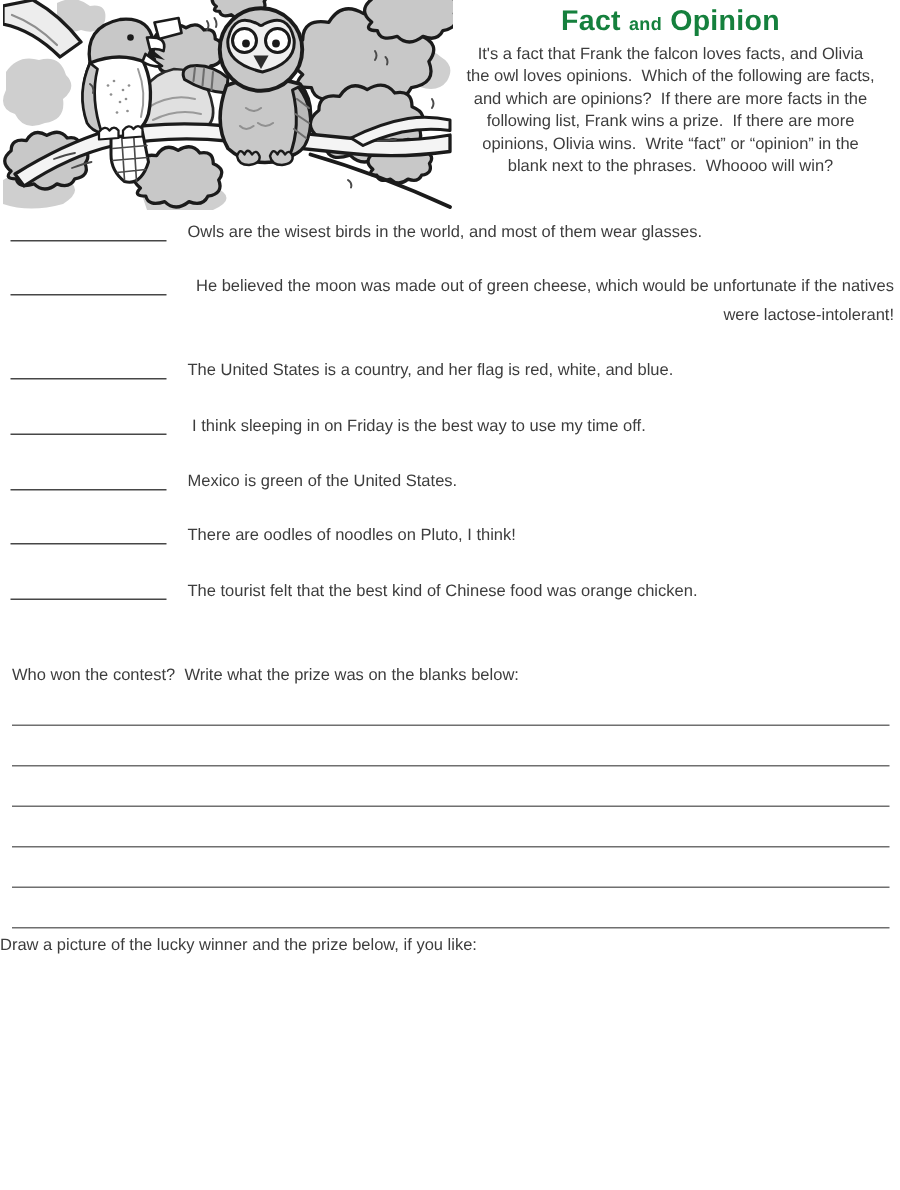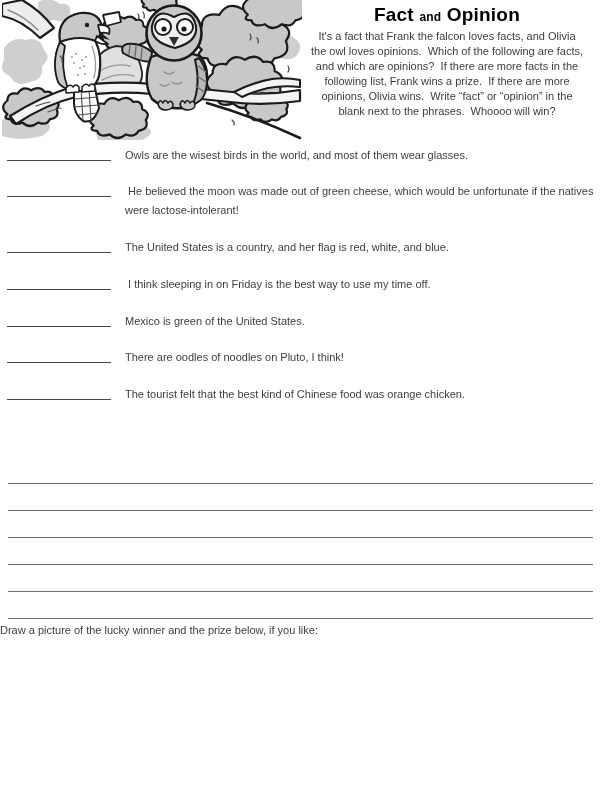--- a/index.html
+++ b/index.html
@@ -3,35 +3,35 @@
 <meta charset="utf-8">
 <style>
   html,body{margin:0;padding:0;background:#ffffff;}
   .page{
     position:relative; width:600px; height:793px; background:#ffffff;
     font-family:"Liberation Sans", sans-serif; color:#3d3d3d; overflow:hidden;
   }
   .illustration{position:absolute; left:2px; top:0; width:300px; height:142px;}
   .title{
     position:absolute; left:298px; top:4px; width:298px; text-align:center;
-    font-weight:bold; color:#000000; font-size:19px; letter-spacing:0.2px;
+    font-weight:bold; color:#15803d; font-size:19px; letter-spacing:0.2px;
     white-space:pre;
   }
   .title .conj{font-size:12px;}
   .instructions{
     position:absolute; left:297px; top:29px; width:300px;
     display:flex; flex-direction:column; align-items:center;
   }
   .instr-line{white-space:pre; font-size:11px; line-height:14.9px; color:#3d3d3d;}
   .stmt-row{position:absolute; left:7px; right:4px; display:flex; align-items:flex-start;}
   .stmt-blank{
     width:104px; min-width:104px; height:14px; margin-right:14px;
     border-bottom:1.6px solid #474747;
   }
-  .stmt-text{font-size:11px; line-height:18.5px; white-space:pre-wrap; color:#3d3d3d;}
+  .stmt-text{font-size:11px; line-height:18.5px; white-space:pre-wrap; color:#3d3d3d;text-align:right;}
   .question{position:absolute; left:8px; top:444px; font-size:11px; white-space:pre; color:#3d3d3d;}
   .answer-line{position:absolute; left:8px; right:7px; height:0; border-top:1.6px solid #6f6f6f;}
   .al-0{top:483px;} .al-1{top:510px;} .al-2{top:537px;}
   .al-3{top:564px;} .al-4{top:591px;} .al-5{top:618px;}
   .draw-prompt{
     position:absolute; left:0; top:624px; width:600px; text-align:left;
     font-size:11px; white-space:pre; color:#3d3d3d;
   }
   .draw-area{position:absolute; left:8px; top:645px; right:8px; bottom:6px;}
   .r1{top:146px;} .r2{top:182px;} .r3{top:238px;}
@@ -170,20 +170,21 @@
   </div>
   <div class="stmt-row r6">
     <span class="stmt-blank"></span>
     <span class="stmt-text">There are oodles of noodles on Pluto, I think!</span>
   </div>
   <div class="stmt-row r7">
     <span class="stmt-blank"></span>
     <span class="stmt-text">The tourist felt that the best kind of Chinese food was orange chicken.</span>
   </div>
 
+  <div class="question">Who won the contest?  Write what the prize was on the blanks below:</div>
 
   <div class="answer-line al-0"></div>
   <div class="answer-line al-1"></div>
   <div class="answer-line al-2"></div>
   <div class="answer-line al-3"></div>
   <div class="answer-line al-4"></div>
   <div class="answer-line al-5"></div>
 
   <div class="draw-prompt">Draw a picture of the lucky winner and the prize below, if you like:</div>
   <div class="draw-area"></div>

